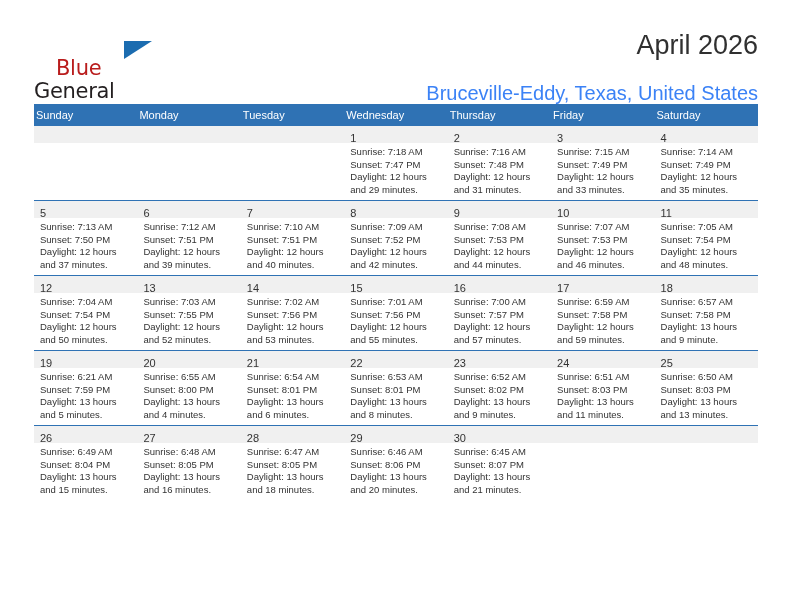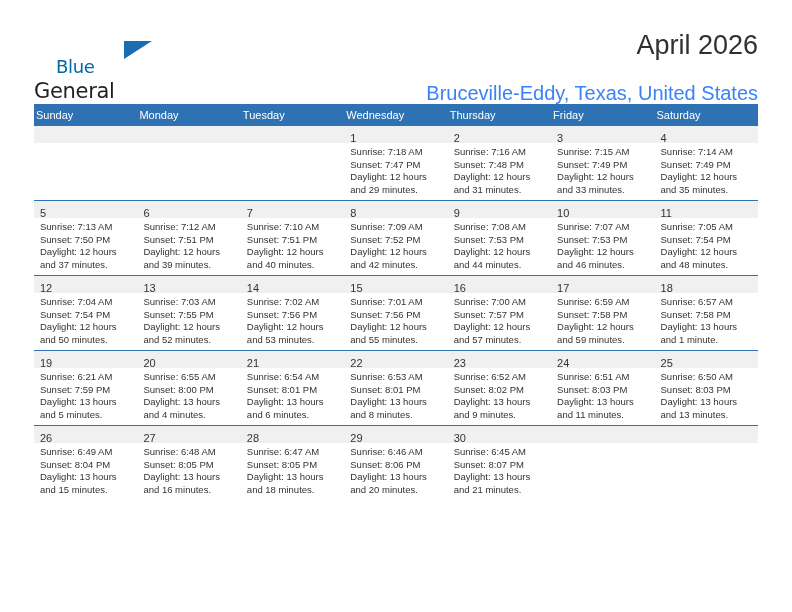--- a/index.html
+++ b/index.html
@@ -42,23 +42,23 @@
     left: 0; top: 0;
     font-size: 21px;
     letter-spacing: -0.3px;
     color: #231f20;
     font-family: "DejaVu Sans", sans-serif;
     margin-top: 43px;
   }
   .logo-blue {
     position: absolute;
     left: 22px; top: 20px;
-    font-size: 18px;
+    font-size: 21px;
     letter-spacing: -0.3px;
-    color: #0369a1;
+    color: #b91c1c;
     font-family: "DejaVu Sans", sans-serif;
   }
   .logo-triangle {
     position: absolute;
     left: 90px;
     top: 5px;
     width: 0; height: 0;
     border-left: 28px solid #1b6cb0;
     border-bottom: 18px solid transparent;
   }
@@ -344,21 +344,21 @@
               <div class="cell-line">Daylight: 12 hours</div>
               <div class="cell-line">and 59 minutes.</div>
             </div>
           </td>
           <td class="">
             <div class="daynum-band"><span class="daynum">18</span></div>
             <div class="cell-body">
               <div class="cell-line">Sunrise: 6:57 AM</div>
               <div class="cell-line">Sunset: 7:58 PM</div>
               <div class="cell-line">Daylight: 13 hours</div>
-              <div class="cell-line">and 1 minute.</div>
+              <div class="cell-line">and 9 minute.</div>
             </div>
           </td>
         </tr>
         <tr class="week-row">
           <td class="">
             <div class="daynum-band"><span class="daynum">19</span></div>
             <div class="cell-body">
               <div class="cell-line">Sunrise: 6:21 AM</div>
               <div class="cell-line">Sunset: 7:59 PM</div>
               <div class="cell-line">Daylight: 13 hours</div>

